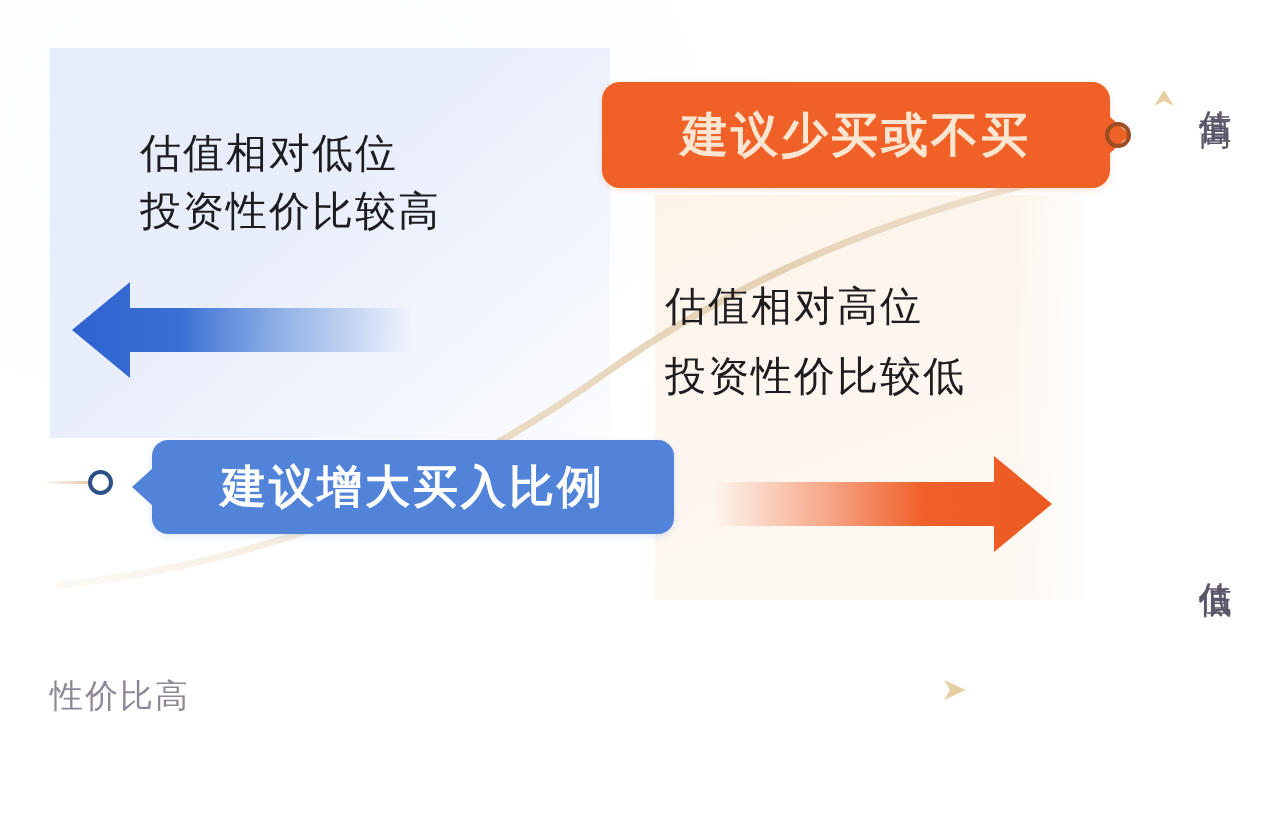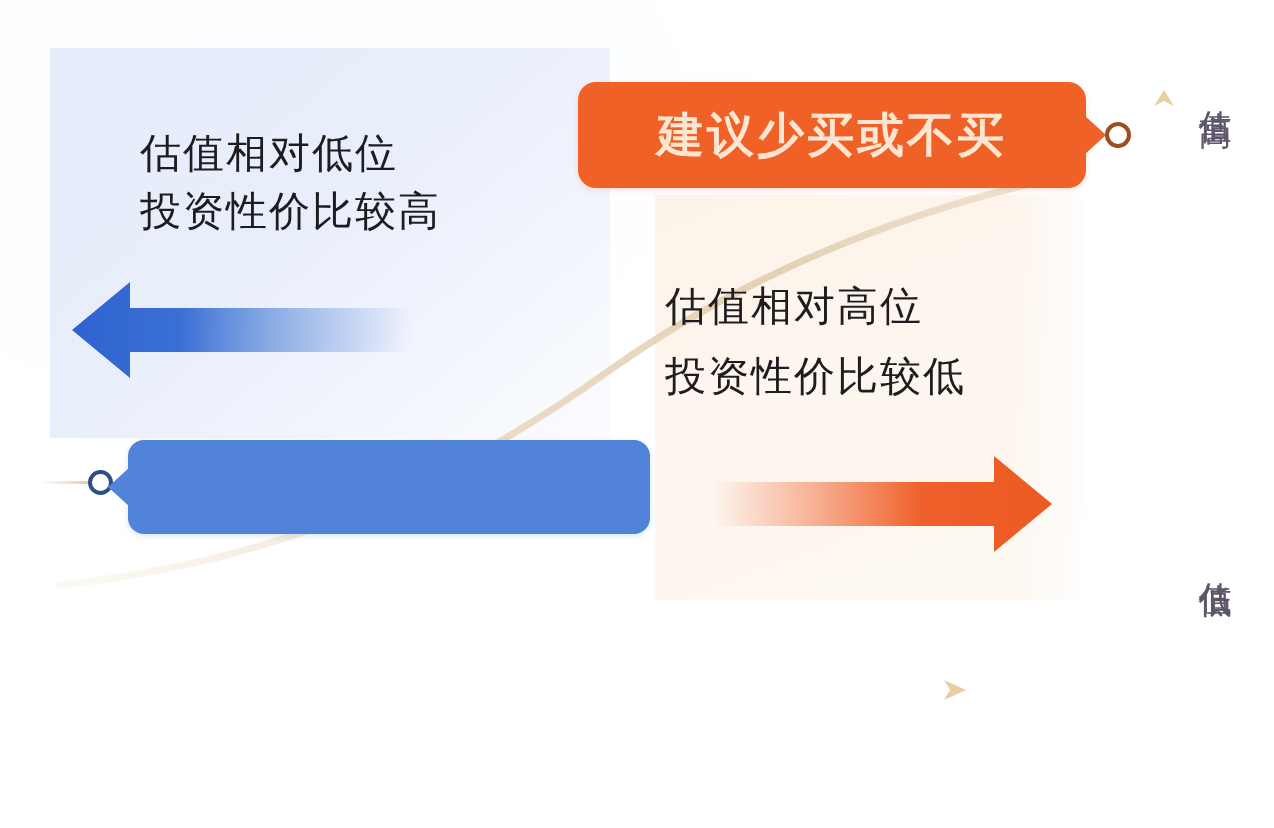--- a/index.html
+++ b/index.html
@@ -48,20 +48,21 @@
   .quad-text.tl{left:140px;top:124px;}
   .quad-text.br{left:665px;top:272px;line-height:1.7;}
 
   
   .badge{
     position:absolute;
     display:flex;align-items:center;justify-content:center;
     font-weight:700;
     letter-spacing:3px;
     box-sizing:border-box;
+    margin-left:24px;
   }
   .badge-orange{
     left:578px;top:82px;width:508px;height:106px;
     background:#f06127;
     border-radius:18px;
     color:#fce6d2;
     font-size:47px;
     box-shadow:0 2px 6px rgba(230,100,40,.18);
   }
   .badge-orange .tail{
@@ -190,31 +191,33 @@
   <div class="badge badge-orange">
     <span>建议少买或不买</span>
     <span class="tail"></span>
   </div>
   <div class="ring ring-orange"></div>
 
   <div class="ring-lead"></div>
   <div class="ring ring-blue"></div>
   <div class="badge badge-blue">
     <span class="tail"></span>
+    <span>建议增大买入比例</span>
   </div>
 
   <svg class="axis-v" width="24" height="370" viewBox="0 0 24 370">
     <line x1="12" y1="370" x2="12" y2="16" stroke="url(#goldAxisGrad)" stroke-width="5"></line>
     <path d="M 12 2 L 22 18 L 12 13 L 2 18 Z" fill="#e7cfa4"></path>
   </svg>
 
   <svg class="axis-h" width="550" height="28" viewBox="0 0 550 28">
     <line x1="0" y1="14" x2="526" y2="14" stroke="url(#goldHGrad)" stroke-width="5"></line>
     <path d="M 546 14 L 524 24 L 530 14 L 524 4 Z" fill="#e7cfa4"></path>
   </svg>
 
   <div class="axis-label v val-high">估值高</div>
 
   <div class="axis-label v val-low">估值低</div>
 
+  <div class="axis-label ratio-high">性价比高</div>
 
 
 </div>
 
 </body></html>

